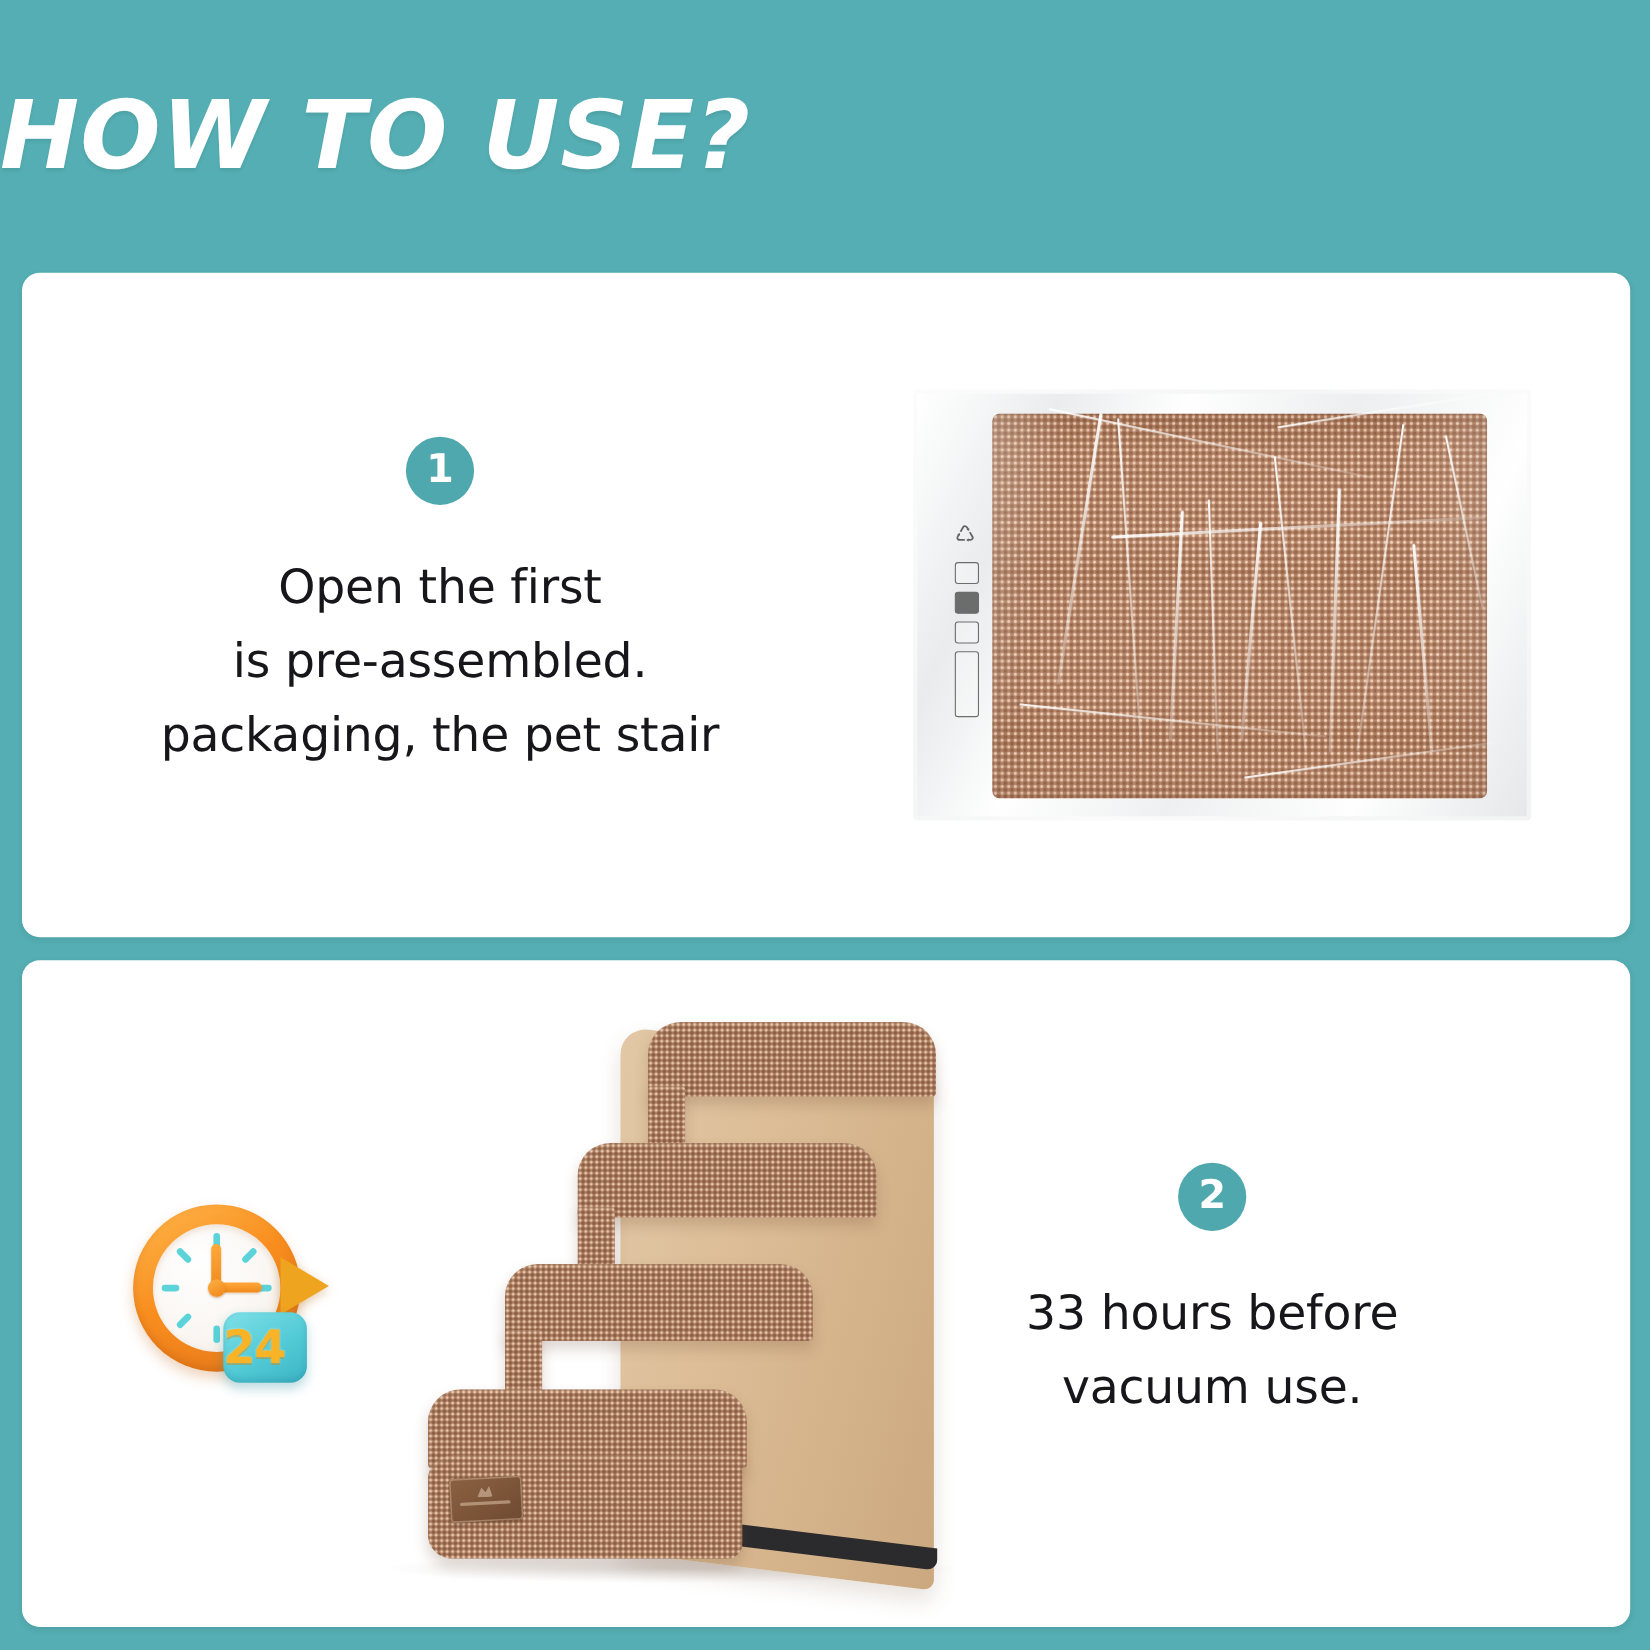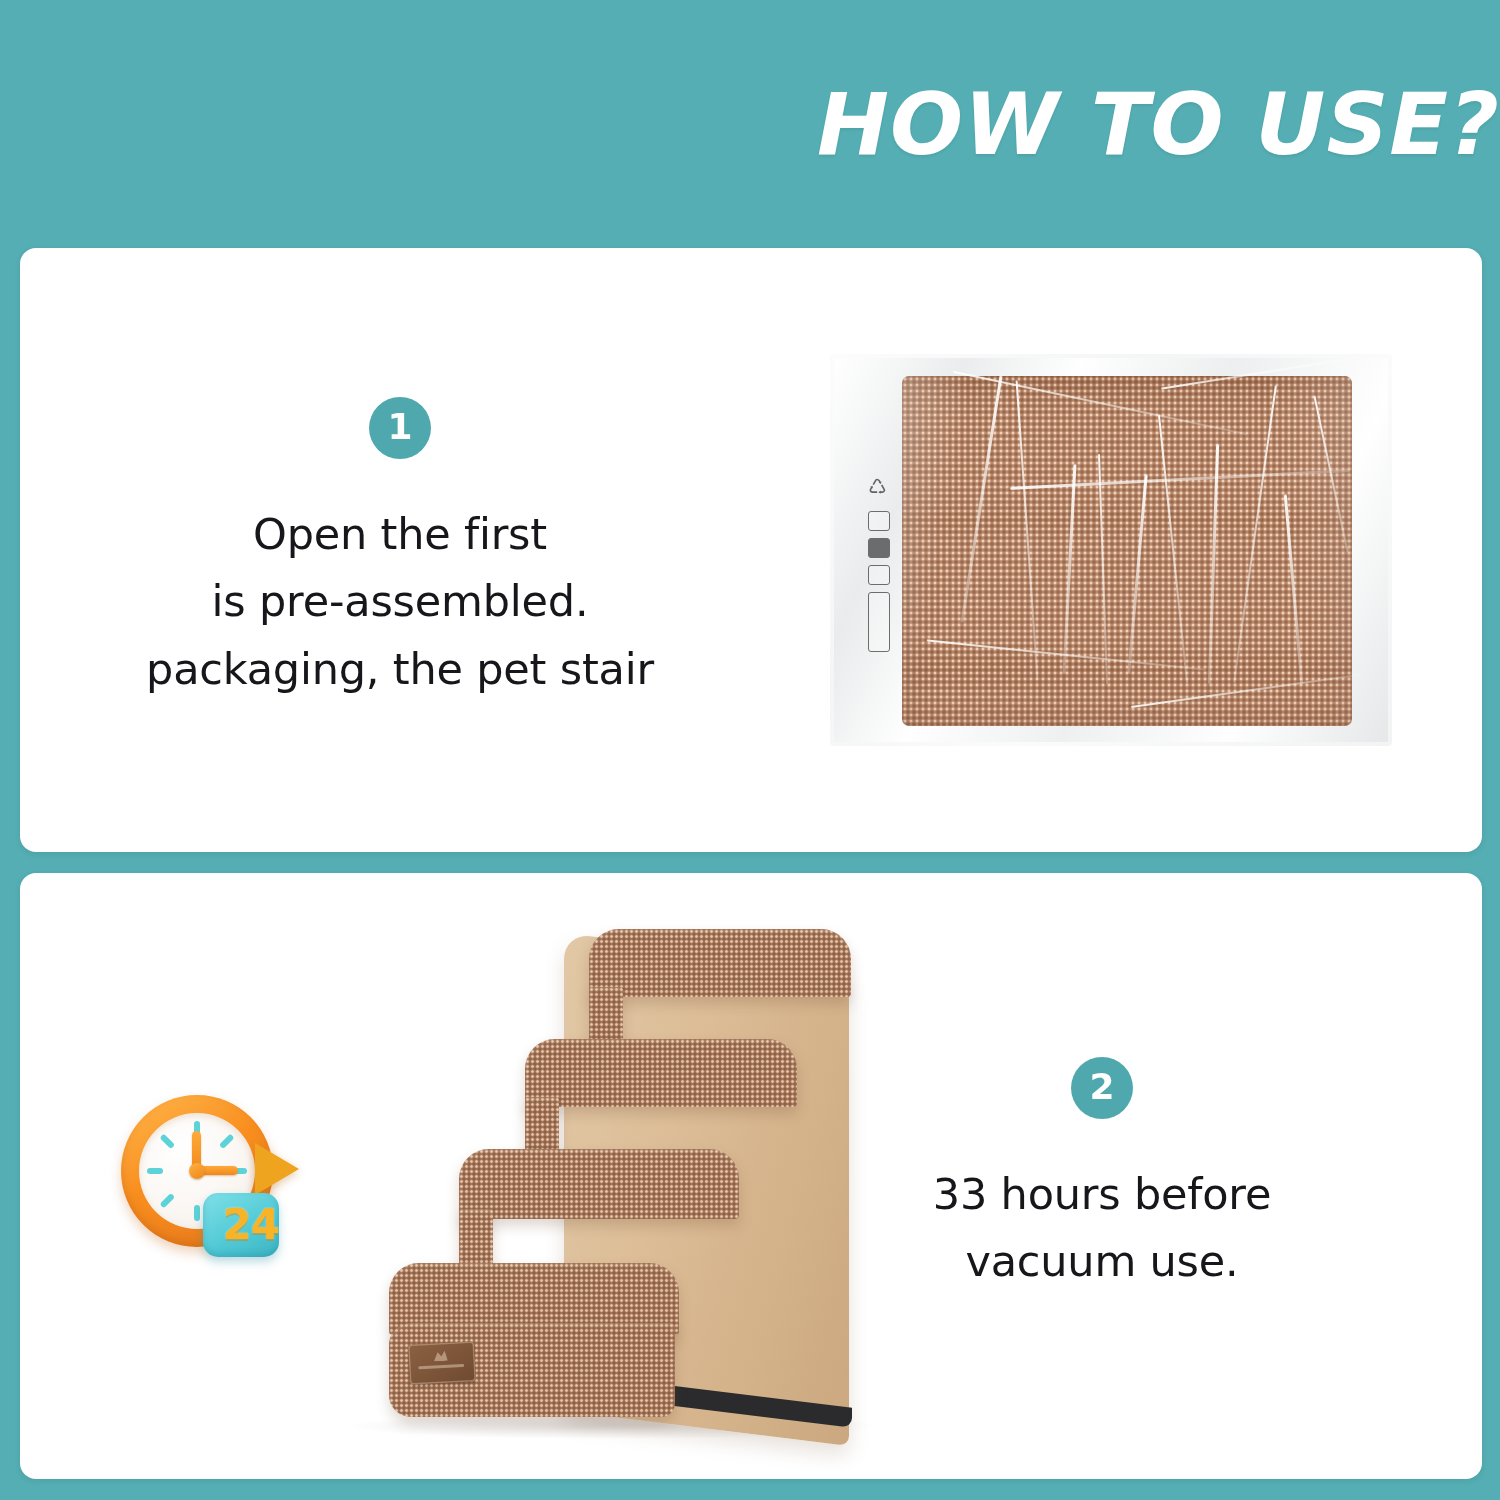--- a/index.html
+++ b/index.html
@@ -17,21 +17,21 @@
   }
 
   
   .header {
     position: absolute;
     left: 0; top: 0;
     width: 1500px;
     height: 248px;
     display: flex;
     align-items: center;
-    justify-content: flex-end;
+    justify-content: flex-start;
   }
   .header-title {
     font-family: "DejaVu Sans", sans-serif;
     font-size: 86px;
     font-weight: 700;
     font-style: italic;
     color: #FFFFFF;
     letter-spacing: 1px;
     line-height: 1;
     text-shadow: 0 2px 3px rgba(0,0,0,0.07);
@@ -222,21 +222,21 @@
     border-left: 44px solid #EFA41F;
     filter: drop-shadow(0 3px 5px rgba(180,110,20,0.35));
   }
   .badge-24 {
     position: absolute;
     left: 88px; top: 112px;
     width: 76px; height: 64px;
     border-radius: 15px;
     background: linear-gradient(150deg,#7FE0E8 0%, #4FC8D4 60%, #3FB4C4 100%);
     box-shadow: 0 5px 10px rgba(40,140,160,0.30), inset 0 -3px 6px rgba(30,130,150,0.3);
-    display: flex; align-items: center; justify-content: flex-end;
+    display: flex; align-items: center; justify-content: flex-start;
   }
   .badge-24 span {
     font-family: "DejaVu Sans", sans-serif;
     font-size: 42px;
     font-weight: 700;
     color: #F8B426;
     line-height: 1;
     text-shadow: 0 2px 0 rgba(200,130,10,0.45), 0 0 2px rgba(255,255,255,0.5);
     letter-spacing: -1px;
   }

